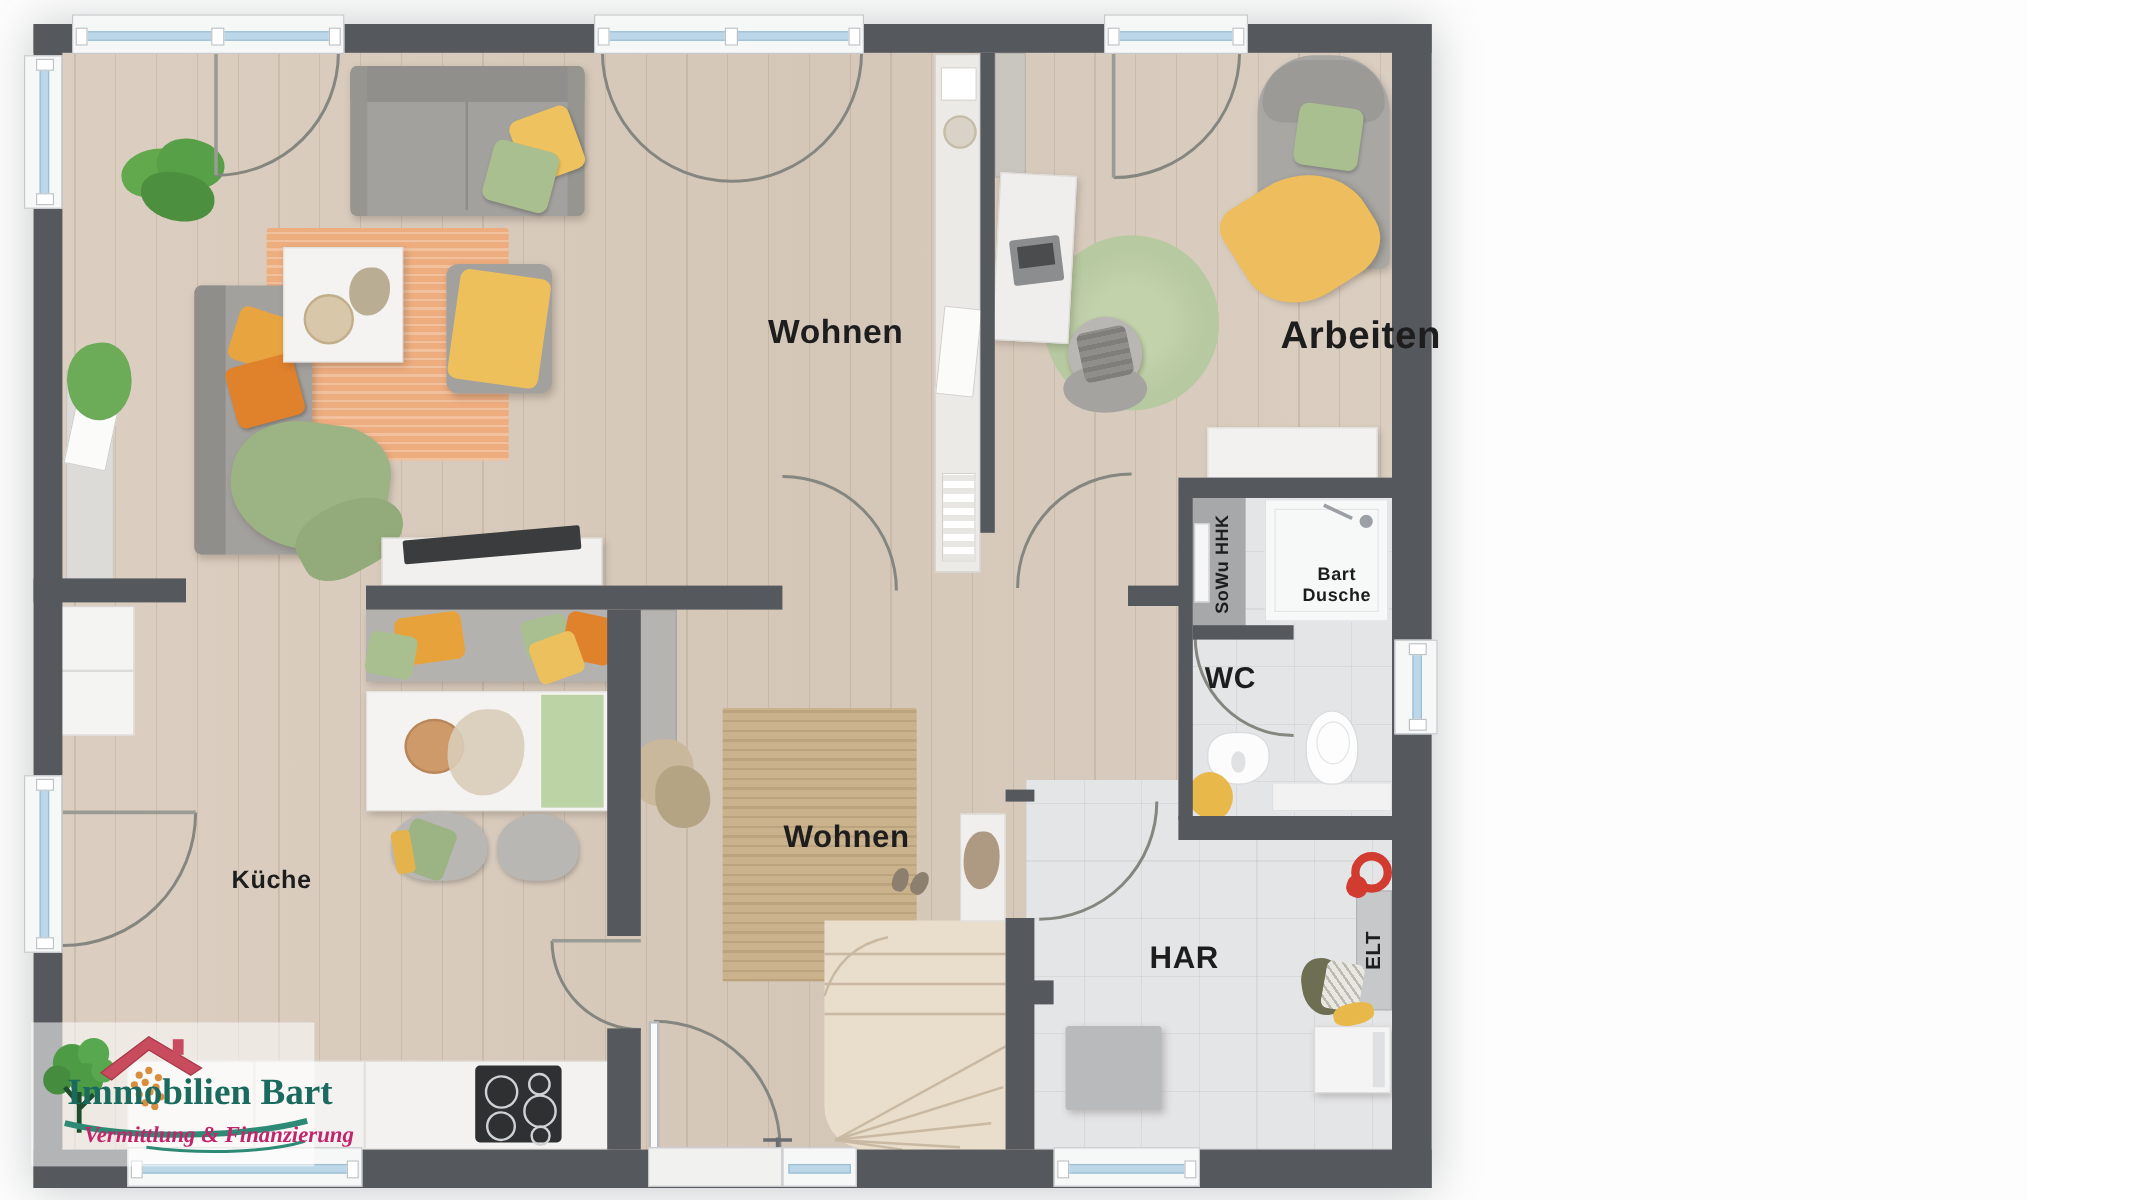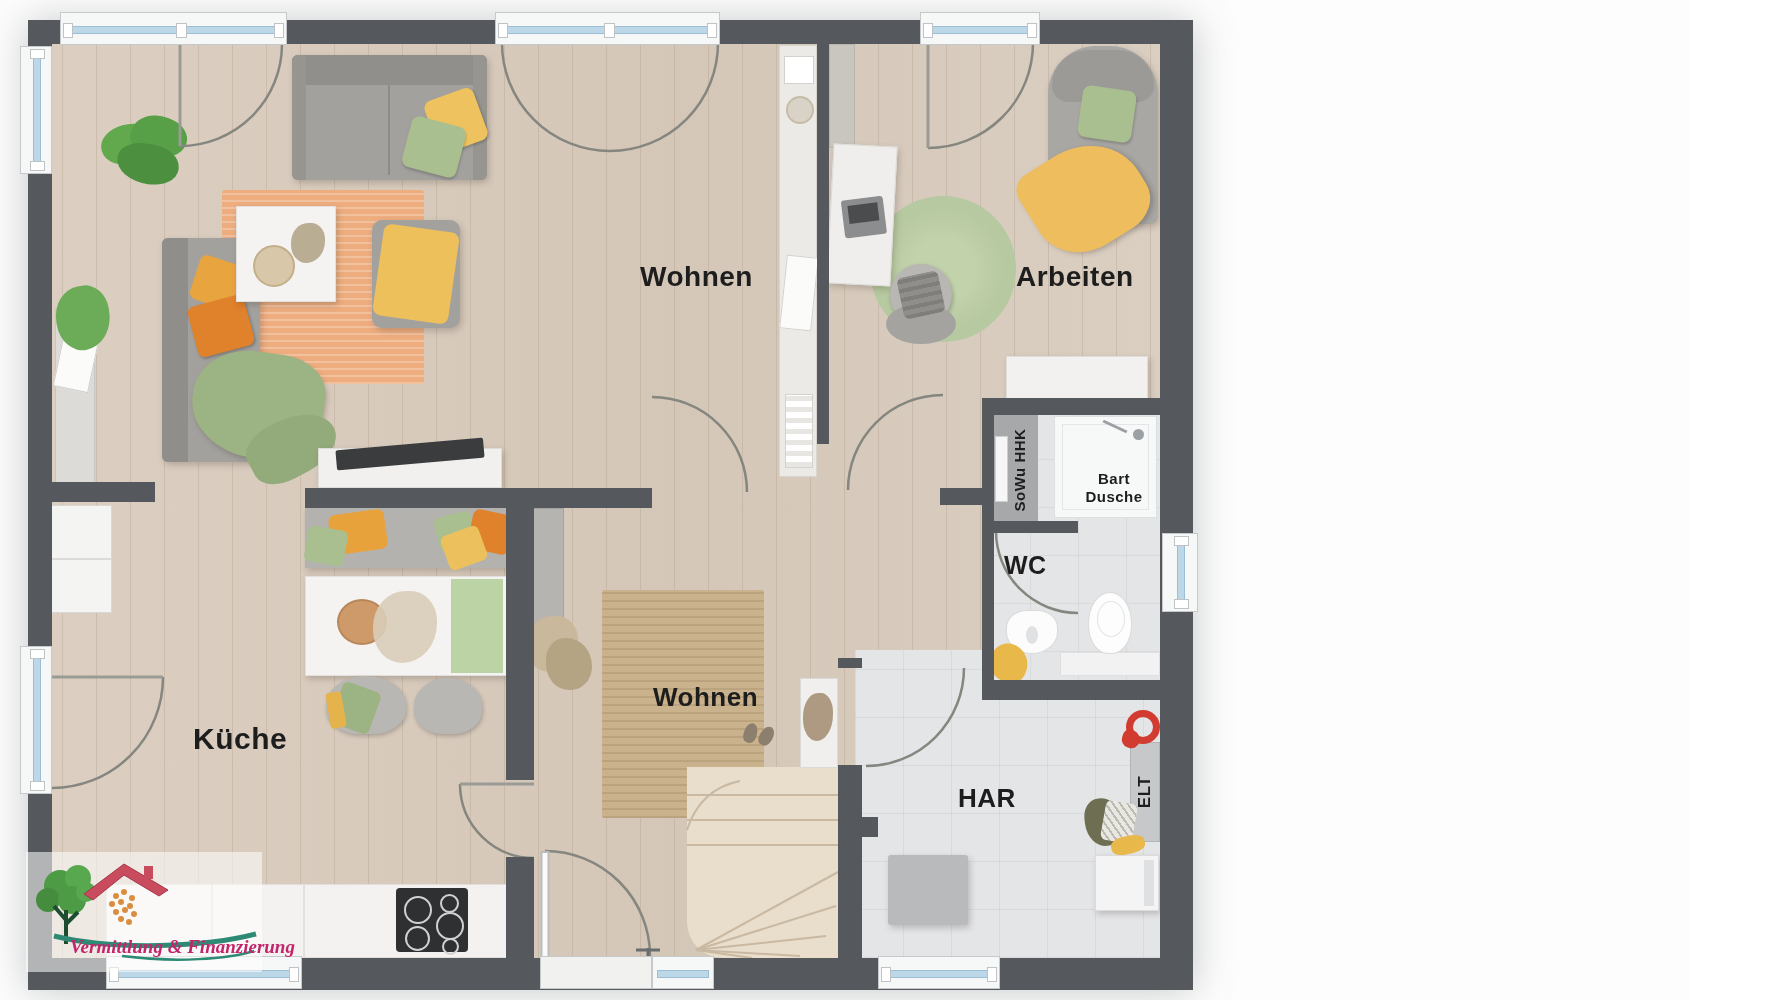--- a/index.html
+++ b/index.html
@@ -283,22 +283,22 @@
   <div class="f" style="left:1088px;top:592px;width:44px;height:62px;background:#fdfdfd;border:1px solid #d8dadb;border-radius:50% 50% 46% 46%;box-sizing:border-box;z-index:7;">
     <div class="abs" style="left:8px;top:8px;width:26px;height:34px;border-radius:50%;border:1px solid #e2e4e5;"></div>
   </div>
   <div class="f" style="left:1006px;top:610px;width:56px;height:46px;z-index:7;">
     <div class="abs" style="left:0;top:0;width:52px;height:44px;background:#fcfcfc;border:1px solid #d8dadb;border-radius:40% 40% 50% 50%;box-sizing:border-box;"></div>
     <div class="abs" style="left:20px;top:16px;width:12px;height:18px;background:#dfe1e2;border-radius:50%;"></div>
   </div>
   <div class="f" style="left:990px;top:644px;width:38px;height:38px;background:#e8b84b;border-radius:45% 55% 40% 50%;transform:rotate(22deg);z-index:8;"></div>
 
   <div class="lbl" style="left:640px;top:261px;font-size:28px;">Wohnen</div>
-  <div class="lbl" style="left:1016px;top:261px;font-size:28px;">Arbeiten</div>
-  <div class="lbl" style="left:193px;top:722px;font-size:30px;">Küche</div>
+  <div class="lbl" style="left:1067px;top:261px;font-size:32px;">Arbeiten</div>
+  <div class="lbl" style="left:193px;top:722px;font-size:21px;">Küche</div>
   <div class="lbl" style="left:653px;top:682px;font-size:26px;">Wohnen</div>
   <div class="lbl" style="left:1004px;top:551px;font-size:25px;">WC</div>
   <div class="lbl" style="left:958px;top:783px;font-size:26px;">HAR</div>
   <div class="lbl vert" style="left:1145px;top:792px;font-size:17px;">ELT</div>
   <div class="lbl vert" style="left:1019px;top:470px;font-size:15px;">SoWu HHK</div>
   <div class="lbl" style="left:1082px;top:470px;font-size:15px;width:64px;white-space:normal;text-align:center;line-height:1.2;">Bart Dusche</div>
 
   <div class="logo">
     <svg width="236" height="120" viewBox="0 0 236 120">
 
@@ -325,16 +325,17 @@
             <circle cx="99" cy="58" r="3"></circle>
             <circle cx="108" cy="62" r="3"></circle>
           <circle cx="95" cy="67" r="3"></circle>
             <circle cx="103" cy="70" r="3"></circle>
         </g>
       </g>
 
       <path d="M28,84 C90,99 180,95 230,82" stroke="#2e8a74" stroke-width="5" fill="none"></path>
       <path d="M96,104 C150,111 202,107 228,99" stroke="#2e8a74" stroke-width="2.5" fill="none"></path>
     </svg>
+    <div class="brand">Immobilien Bart</div>
     <div class="tagline">Vermittlung &amp; Finanzierung</div>
   </div>
 
 </div>
 
 </body></html>

